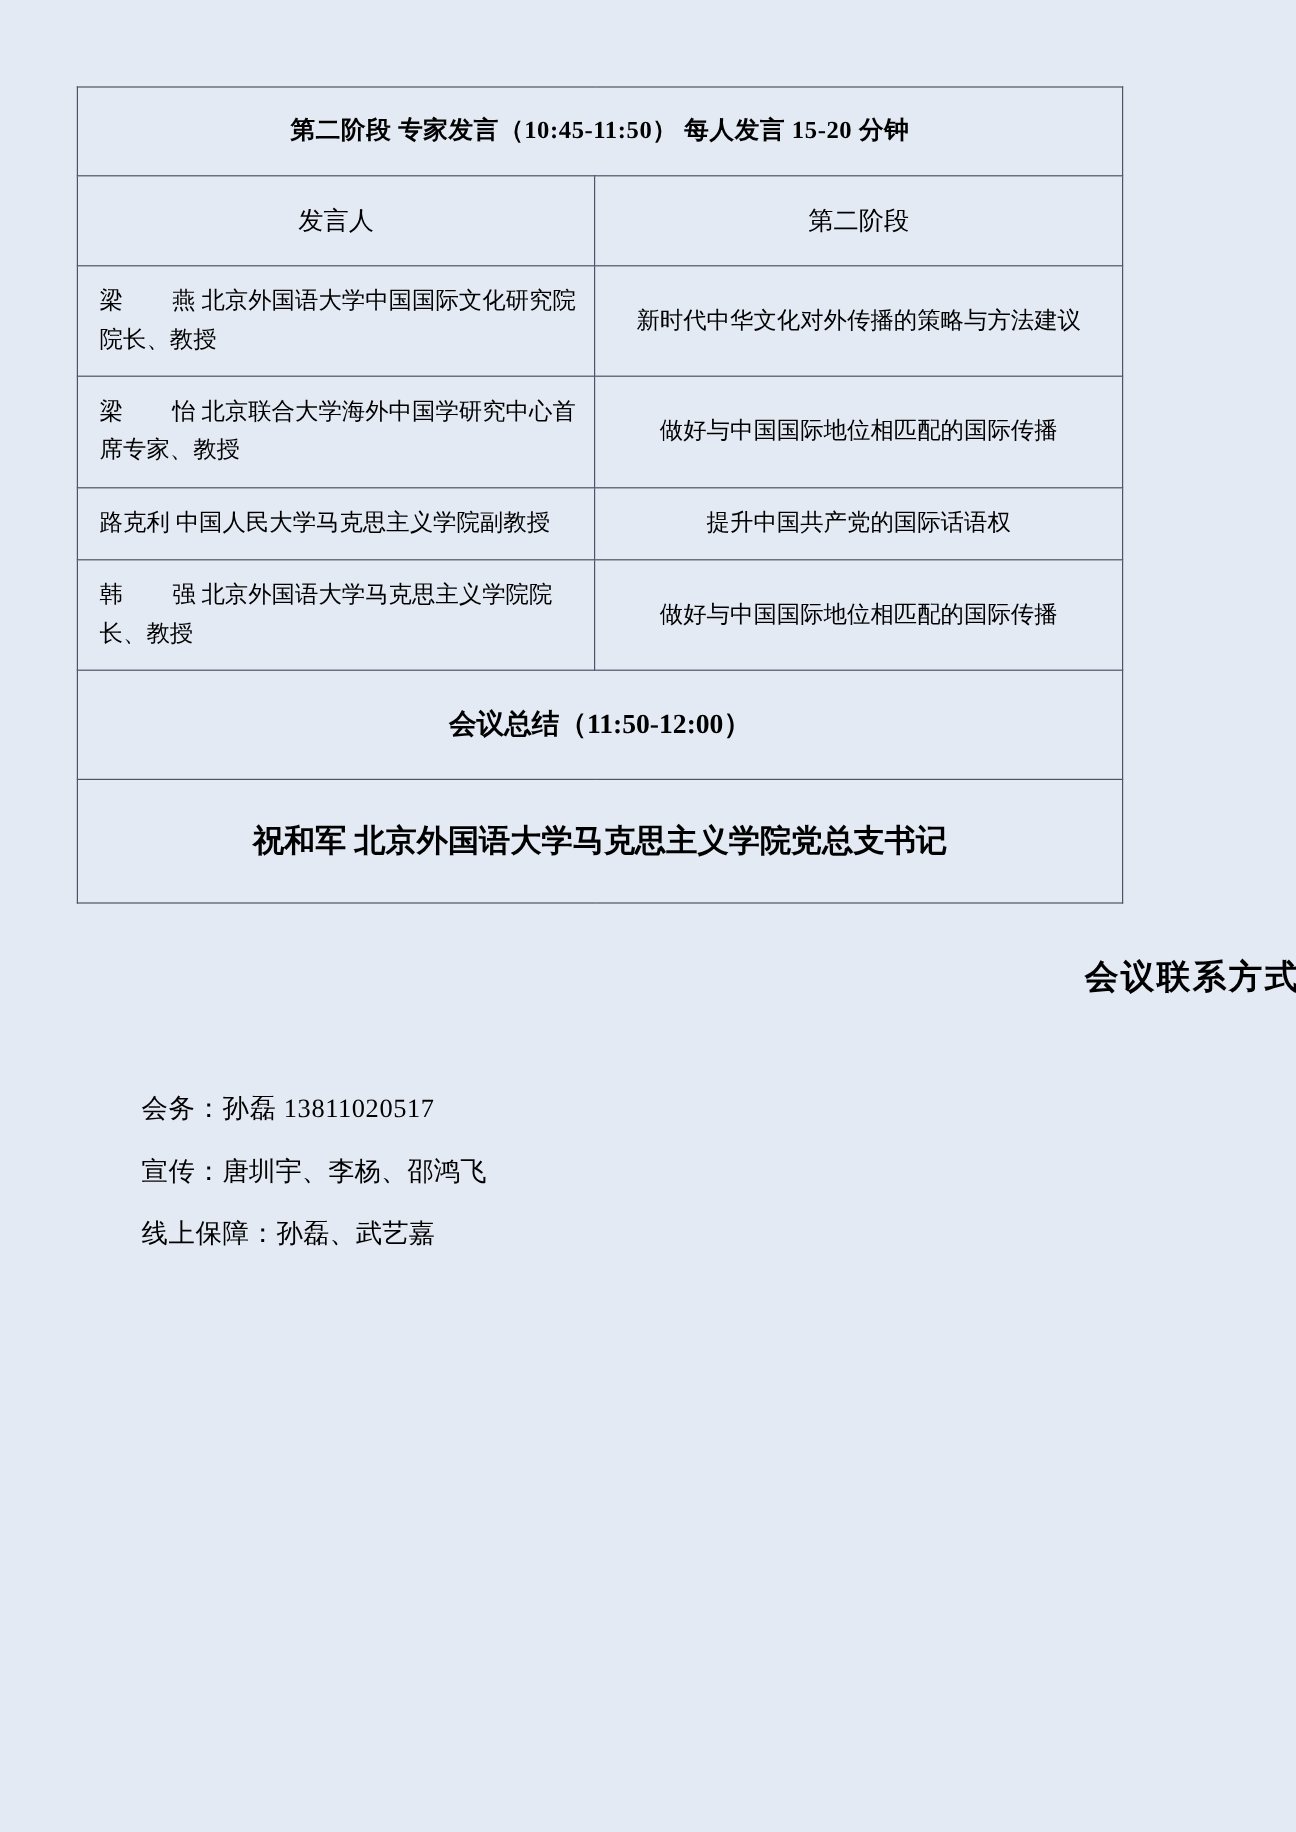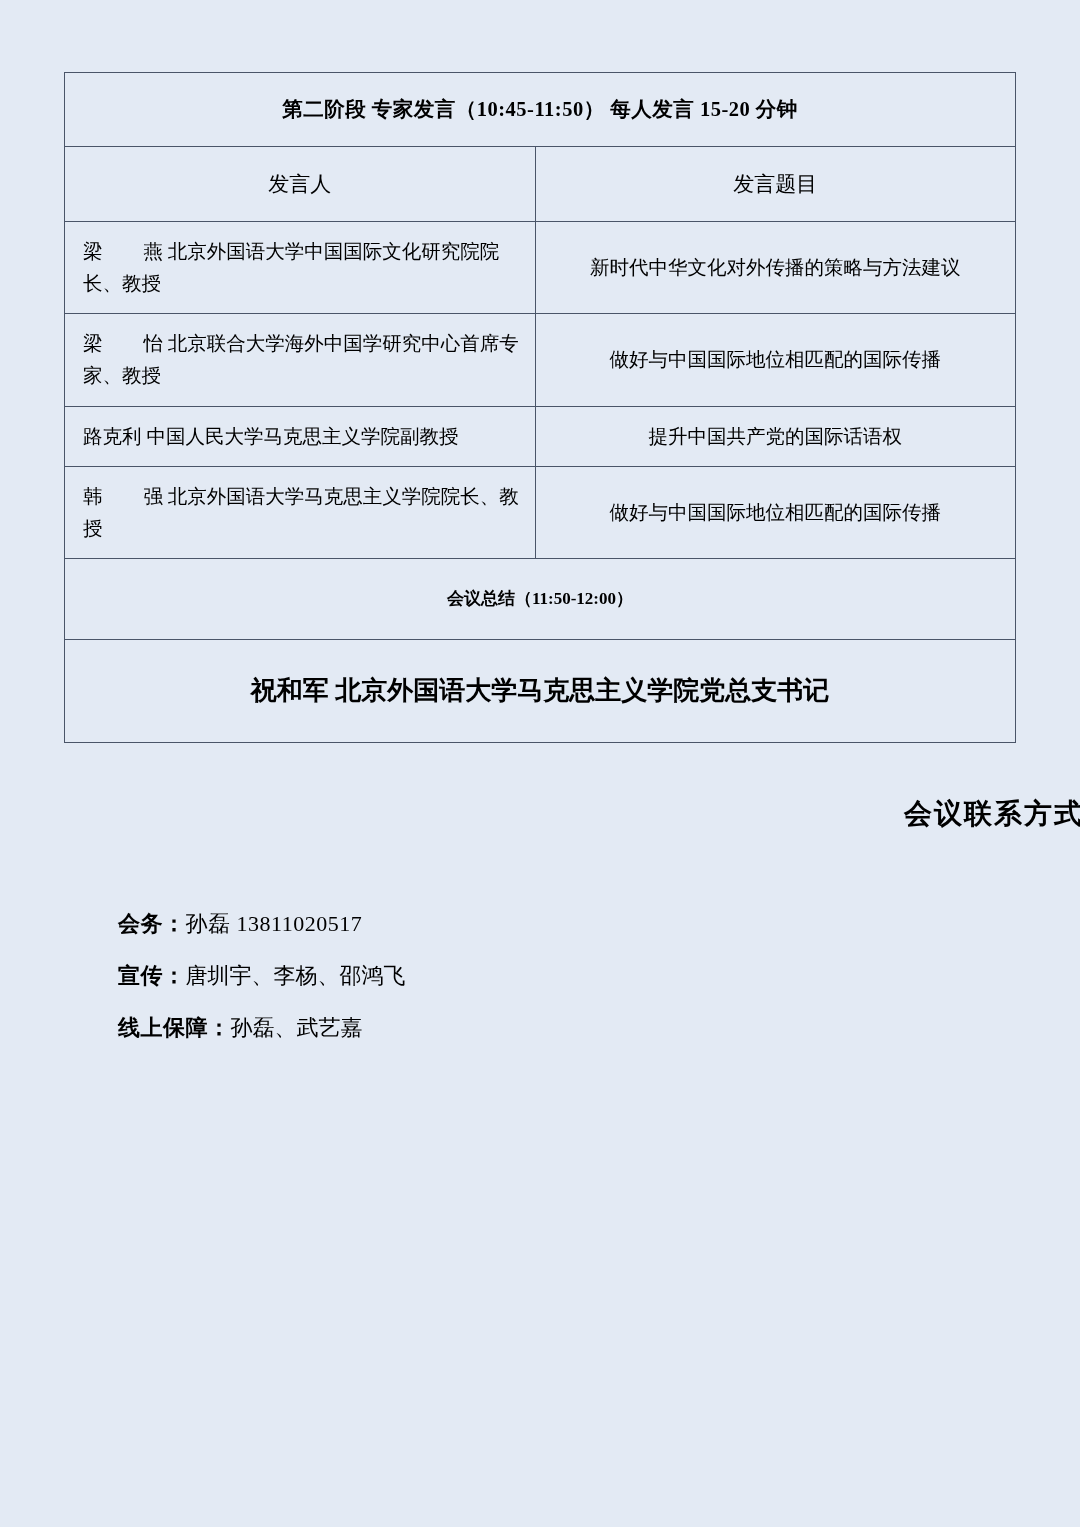--- a/index.html
+++ b/index.html
@@ -18,21 +18,21 @@
     position: relative;
     width: 1080px;
     height: 1527px;
     box-sizing: border-box;
     padding: 0;
   }
   .agenda-table {
     position: absolute;
     left: 64px;
     top: 72px;
-    width: 952px;
+    width: 872px;
     border-collapse: collapse;
     table-layout: fixed;
   }
   .agenda-table td {
     border: 1px solid #4a5568;
     padding: 14px 16px;
     vertical-align: middle;
     font-size: 19.5px;
     line-height: 1.62;
   }
@@ -54,21 +54,21 @@
     padding-right: 10px;
   }
   td.topic {
     text-align: center;
     padding-left: 10px;
     padding-right: 10px;
   }
   td.summary {
     text-align: center;
     font-weight: bold;
-    font-size: 17px;
+    font-size: 23px;
     padding: 26px 16px;
   }
   td.closing {
     text-align: center;
     font-weight: bold;
     font-size: 26px;
     padding: 30px 16px;
   }
   .name-gap {
     display: inline-block;
@@ -90,21 +90,21 @@
     top: 912px;
     width: 800px;
   }
   .contact-row {
     font-size: 22px;
     line-height: 1.1;
     margin-bottom: 28px;
     white-space: nowrap;
   }
   .contact-label {
-    font-weight: bold;
+    font-weight: normal;
     letter-spacing: 0.5px;
   }
   .contact-value {
     font-weight: normal;
     text-align: right;
   }
   .phone {
     letter-spacing: 0.5px;
   }
 </style>
@@ -117,21 +117,21 @@
     <colgroup>
       <col style="width:49.5%">
       <col style="width:50.5%">
     </colgroup>
     <tbody>
       <tr>
         <td class="section-head" colspan="2">第二阶段  专家发言（10:45-11:50）  每人发言 15-20 分钟</td>
       </tr>
       <tr>
         <td class="col-head">发言人</td>
-        <td class="col-head">发言题目</td>
+        <td class="col-head">第二阶段</td>
       </tr>
 
       <tr>
         <td class="speaker">
           <span>梁</span><span class="name-gap"></span><span>燕</span>
           <span>北京外国语大学中国国际文化研究院院长、教授</span>
         </td>
         <td class="topic">新时代中华文化对外传播的策略与方法建议</td>
       </tr>
 

